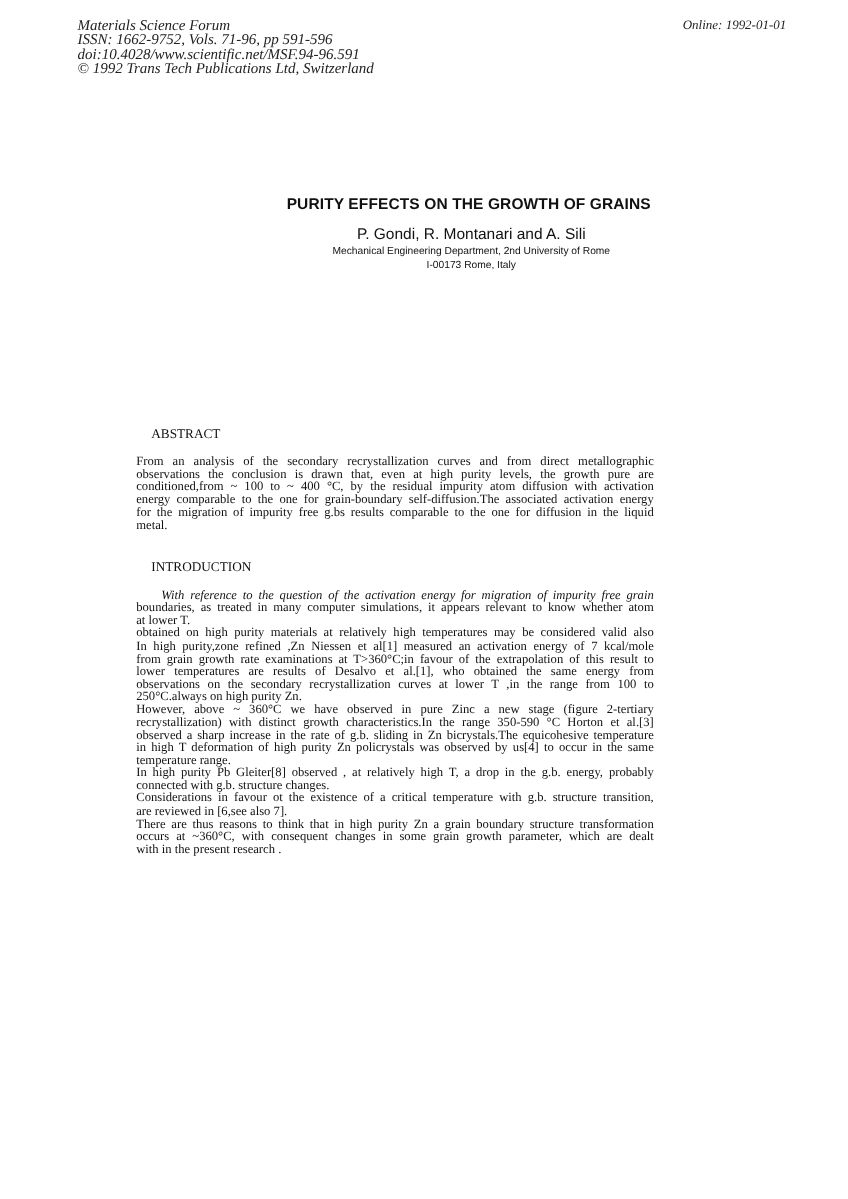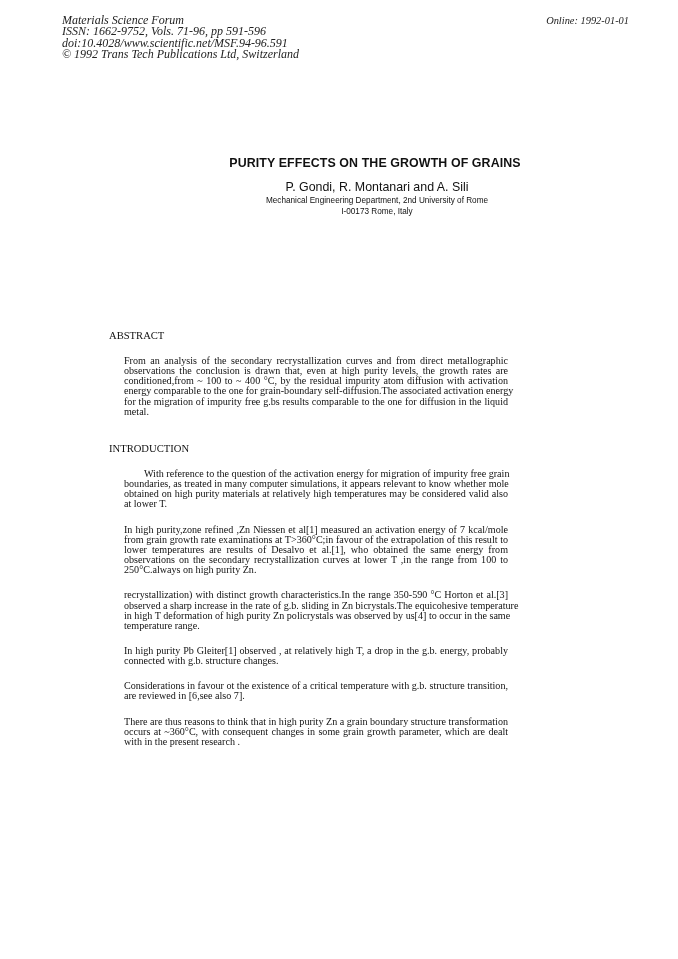--- a/index.html
+++ b/index.html
@@ -65,24 +65,24 @@
       left: 109px;
       top: 330px;
       width: 414px;
       font-family: "Liberation Serif", serif;
       font-size: 10.1px;
       line-height: 10.15px;
     }
     .section-heading {
       font-size: 10.6px;
       line-height: 11px;
-      margin: 0;
+      margin: 12px;
     }
     .para {
-      margin: 15px;
+      margin: 0;
       text-align: justify;
     }
     .para .ln {
       display: block;
       text-align: justify;
       text-align-last: justify;
       white-space: nowrap;
     }
     .para .ln.last {
       text-align-last: left;
@@ -104,55 +104,56 @@
   <div class="paper-title">PURITY EFFECTS ON THE GROWTH OF GRAINS</div>
   <div class="authors">P. Gondi, R. Montanari and A. Sili</div>
   <div class="affil">Mechanical Engineering Department, 2nd University of Rome</div>
   <div class="affil">I-00173 Rome, Italy</div>
 </div>
 
 <div class="body-text">
   <div class="section-heading">ABSTRACT</div>
   <div class="para">
     <span class="ln">From an analysis of the secondary recrystallization curves and from direct metallographic</span>
-    <span class="ln">observations the conclusion is drawn that, even at high purity levels, the growth rates are</span>
+    <span class="ln">observations the conclusion is drawn that, even at high purity levels, the growth pure are</span>
     <span class="ln">conditioned,from ~ 100 to ~ 400 °C, by the residual impurity atom diffusion with  activation</span>
     <span class="ln">energy comparable to the one for grain-boundary self-diffusion.The associated activation energy</span>
     <span class="ln">for the migration of impurity free g.bs results comparable to the one for diffusion in the liquid</span>
     <span class="ln last">metal.</span>
   </div>
 
   <div class="gap"></div>
 
   <div class="section-heading">INTRODUCTION</div>
 
   <div class="para">
-    <span class="ln" style="padding-left:20px;">With reference to the question of the activation energy for migration of impurity free grain</span>
-    <span class="ln">boundaries, as treated in many computer simulations, it appears relevant to know whether mole</span>
+    <span class="ln" style="padding-left:20px;font-style:italic;">With reference to the question of the activation energy for migration of impurity free grain</span>
+    <span class="ln">boundaries, as treated in many computer simulations, it appears relevant to know whether atom</span>
+    <span class="ln last">at lower T.</span>
     <span class="ln">obtained on high purity materials at relatively high temperatures may be considered valid also</span>
-    <span class="ln last">at lower T.</span>
   </div>
 
   <div class="para">
     <span class="ln">In high purity,zone refined ,Zn Niessen et al[1] measured an activation energy of 7 kcal/mole</span>
     <span class="ln">from grain growth rate examinations at T&gt;360°C;in favour of the extrapolation of this result to</span>
     <span class="ln">lower temperatures are results of Desalvo et al.[1], who obtained the same energy from</span>
     <span class="ln">observations on the secondary recrystallization curves at lower T ,in the range from 100 to</span>
     <span class="ln last">250°C.always on high purity Zn.</span>
   </div>
 
   <div class="para">
+    <span class="ln">However, above ~ 360°C we have observed in  pure Zinc  a new  stage (figure 2-tertiary</span>
     <span class="ln">recrystallization) with distinct growth characteristics.In the range 350-590 °C Horton et al.[3]</span>
     <span class="ln">observed a sharp increase in the rate of g.b. sliding in Zn bicrystals.The equicohesive temperature</span>
     <span class="ln">in high T deformation of high purity Zn policrystals was observed by us[4] to occur in the same</span>
     <span class="ln last">temperature range.</span>
   </div>
 
   <div class="para">
-    <span class="ln">In high purity Pb Gleiter[1] observed , at relatively high T, a drop in the g.b. energy, probably</span>
+    <span class="ln">In high purity Pb Gleiter[8] observed , at relatively high T, a drop in the g.b. energy, probably</span>
     <span class="ln last">connected with g.b. structure changes.</span>
   </div>
 
   <div class="para">
     <span class="ln">Considerations in favour ot the existence of a critical temperature with g.b. structure transition,</span>
     <span class="ln last">are reviewed in [6,see also 7].</span>
   </div>
 
   <div class="para">
     <span class="ln">There are thus reasons to think that in high purity Zn a  grain boundary structure transformation</span>

